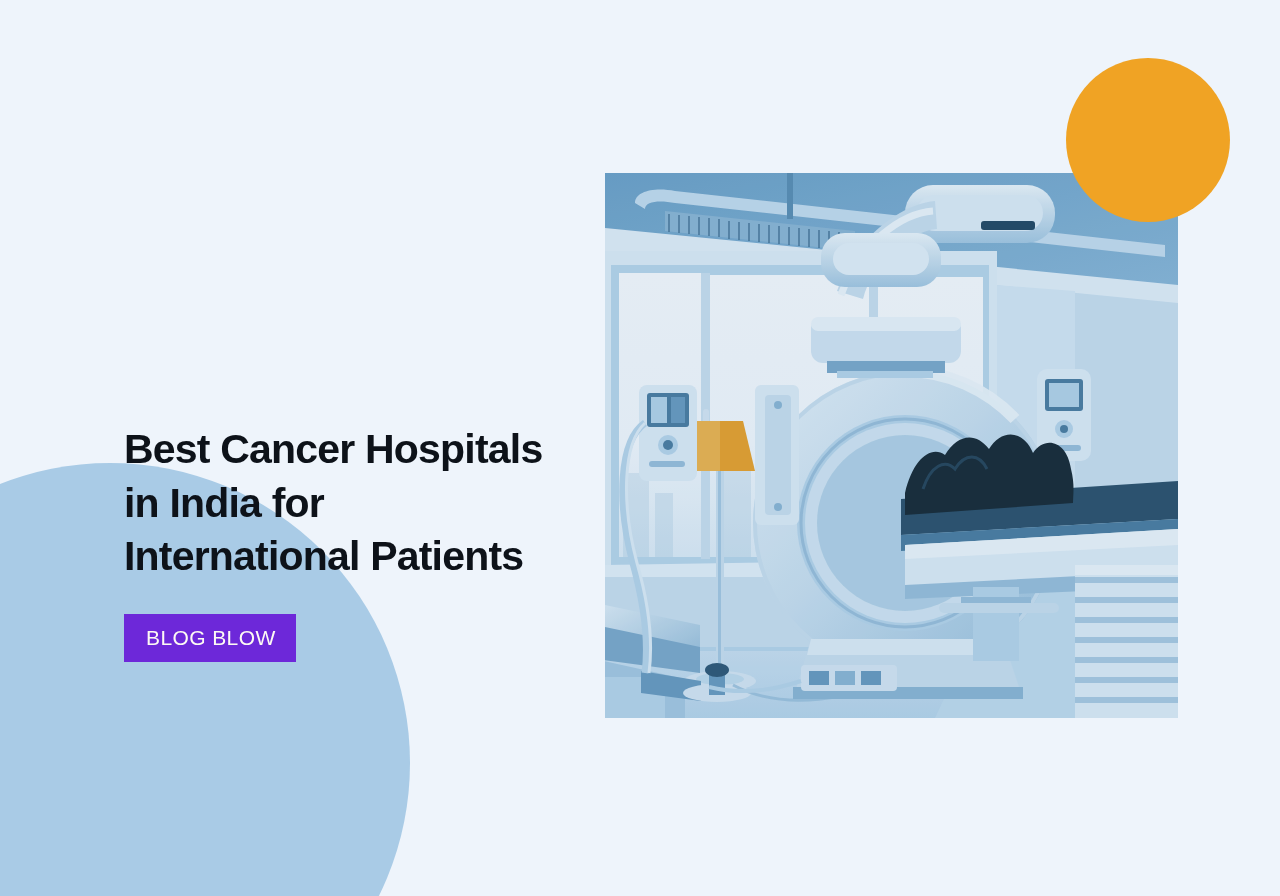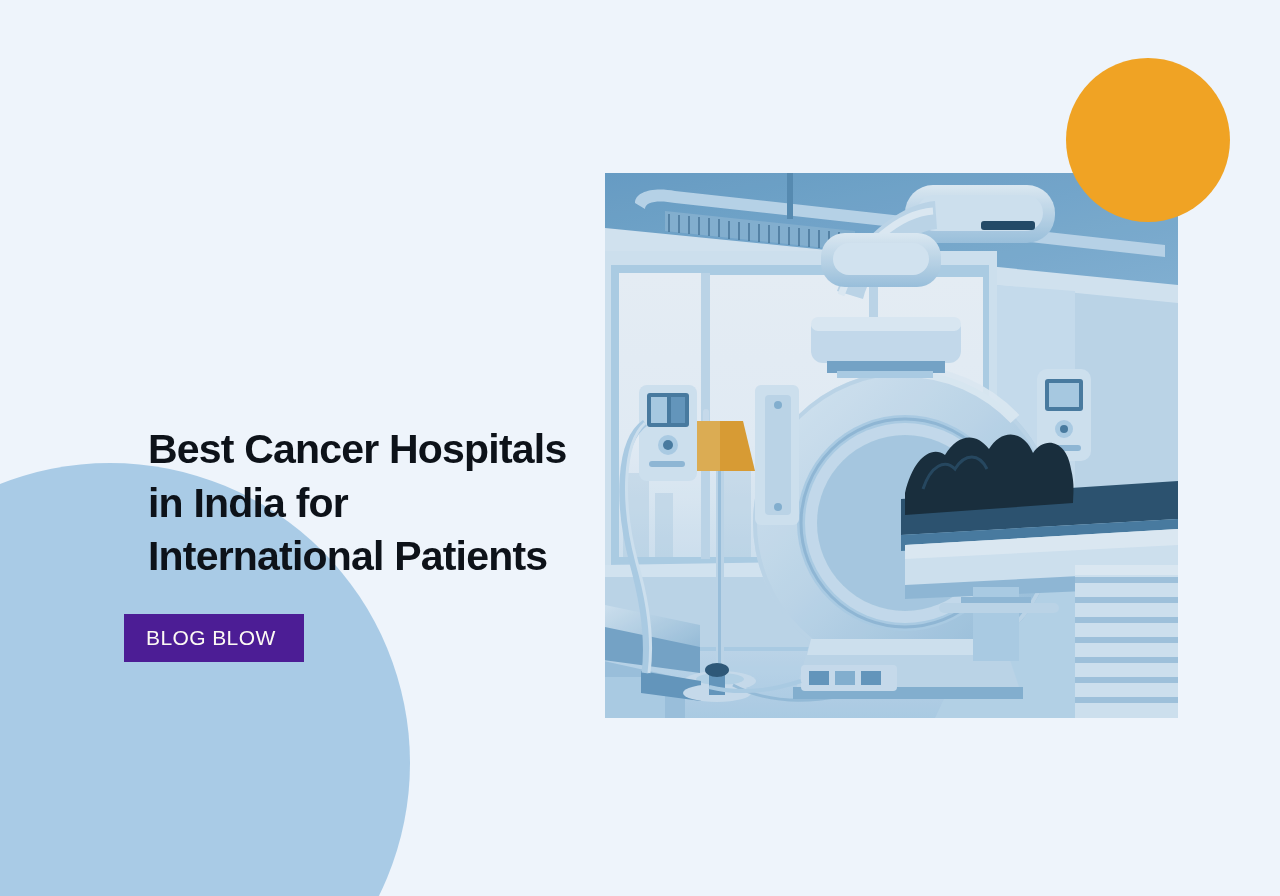--- a/index.html
+++ b/index.html
@@ -47,27 +47,26 @@
     width: 500px;
     z-index: 4;
   }
   .headline {
     font-size: 41px;
     line-height: 1.31;
     font-weight: bold;
     letter-spacing: -0.8px;
     color: #0d1219;
     white-space: pre-line;
-    margin-left: 24px;
   }
   .cta-button {
     display: inline-block;
     margin-top: 30px;
-    padding: 13px 28px 14px 22px;
-    background: #4c1d95;
+    padding: 13px 20px 14px 22px;
+    background: #6d28d9;
     color: #fdfaf4;
     font-size: 21px;
     letter-spacing: 0.4px;
     border: none;
     cursor: pointer;
     font-family: "Liberation Sans", sans-serif;
     line-height: 1;
   }
 
   

